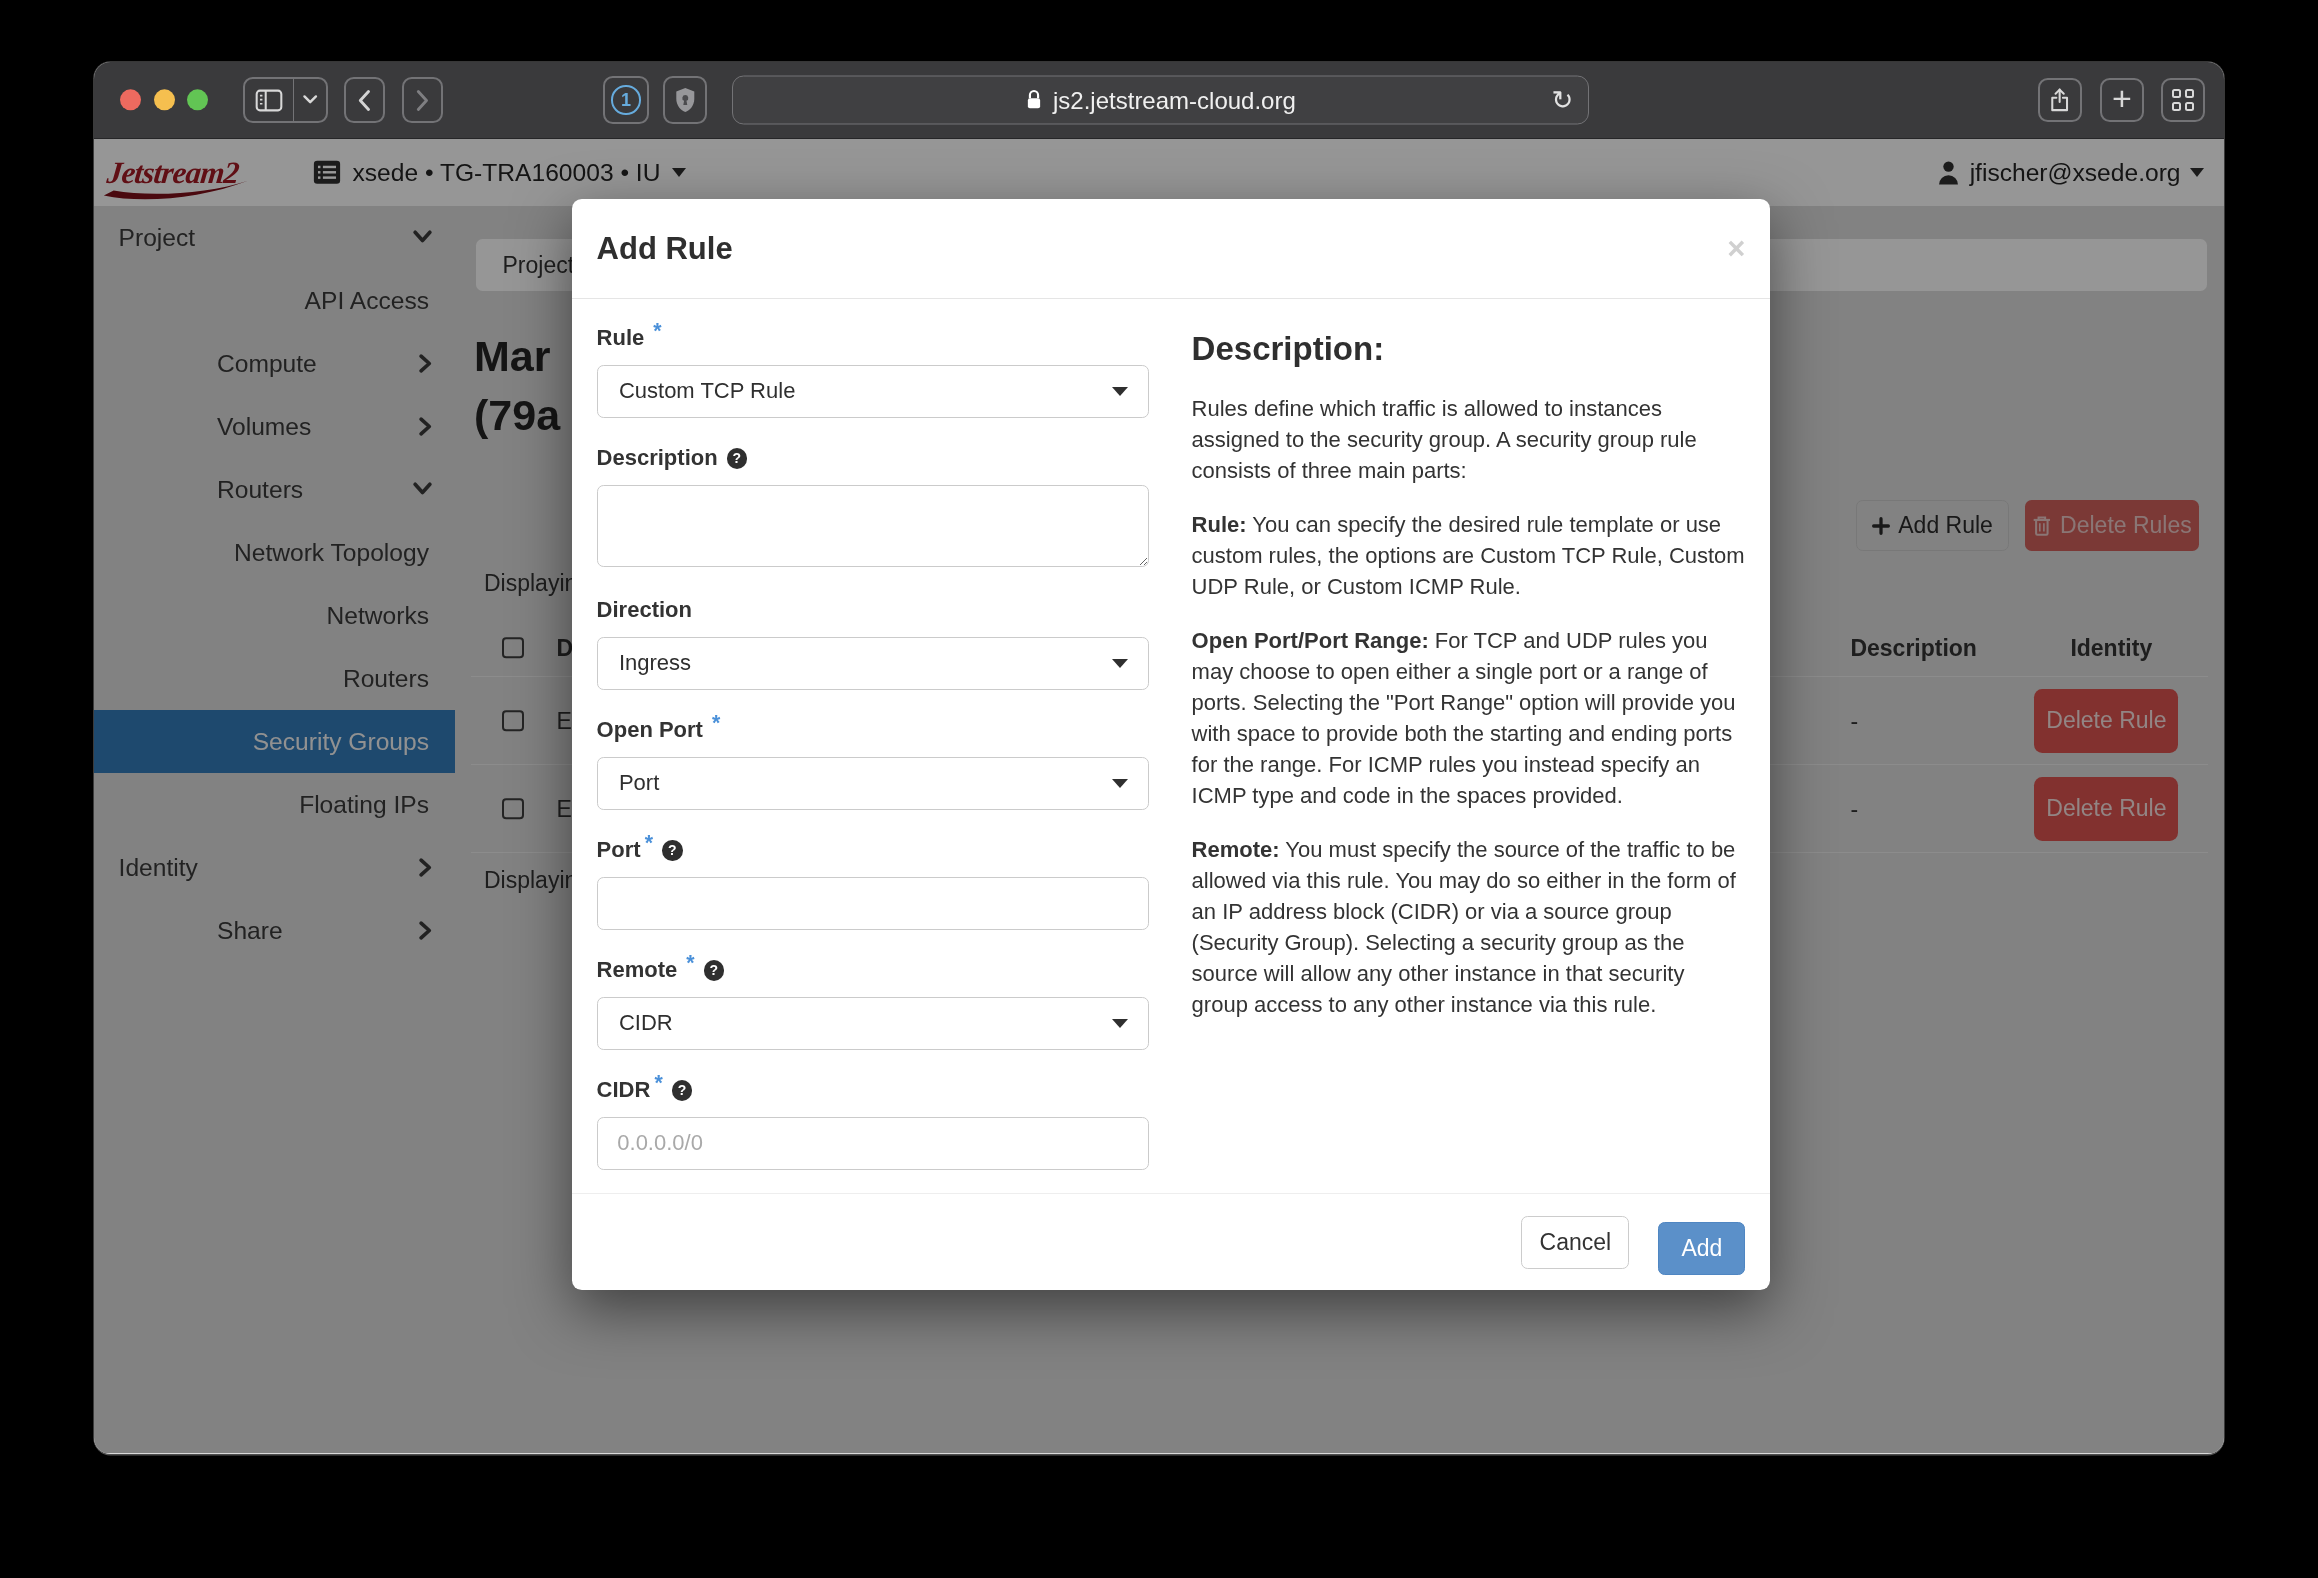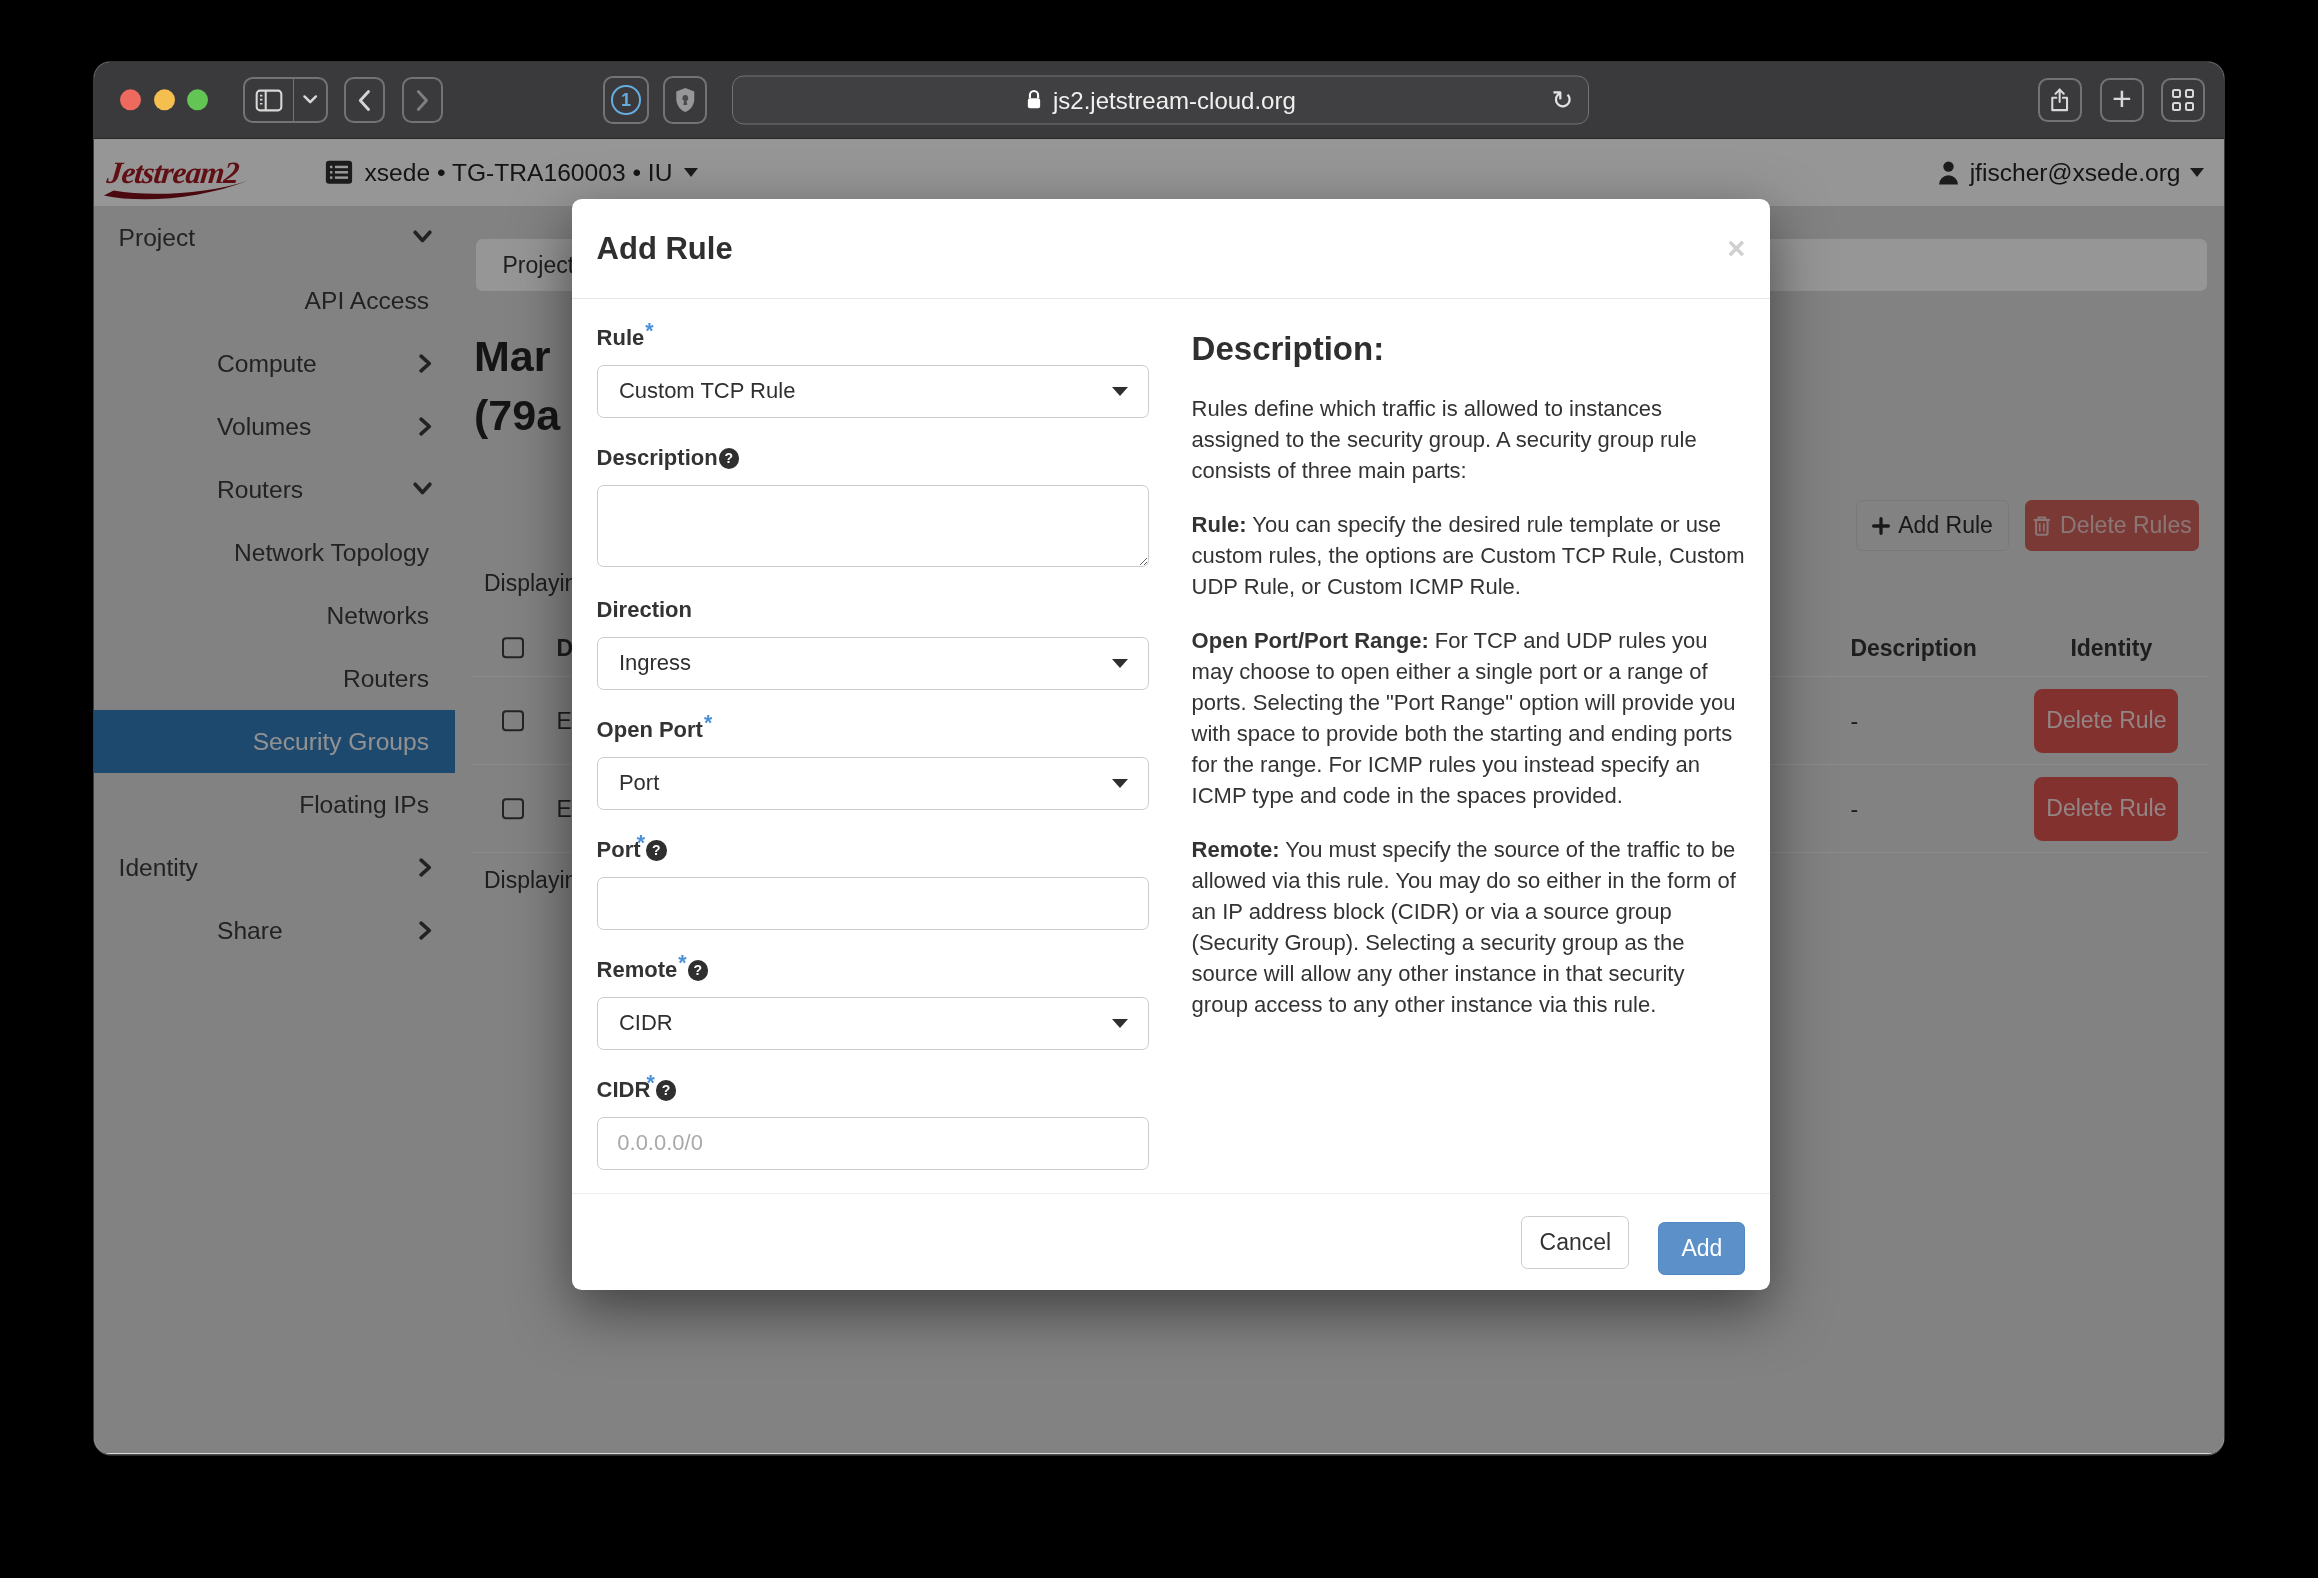--- a/index.html
+++ b/index.html
@@ -44,21 +44,21 @@
 
   
   .page { position:relative; width:100%; height:1314px; background:#d9d9d9; overflow:hidden; }
 
   .site-header { position:absolute; left:0; top:0; width:100%; height:67px; background:#fbfbfb;
                  display:flex; align-items:center; }
   .logo { margin-left:13px; position:relative; width:164px; }
   .logo-text { display:inline-block; font-family:"Liberation Serif", serif; font-style:italic; font-weight:bold;
                font-size:31px; color:#a11a24; letter-spacing:-0.8px; transform:skewX(-6deg); }
   .logo svg { position:absolute; left:-4.9px; bottom:-9.8px; }
-  .crumb-top { margin-left:54px; display:flex; align-items:center; gap:11.5px; font-size:24.6px; color:#242424; }
+  .crumb-top { margin-left:42px; display:flex; align-items:center; gap:11.5px; font-size:24.6px; color:#242424; }
   .caret-down { width:0; height:0; border-left:7.4px solid transparent; border-right:7.4px solid transparent;
                 border-top:9px solid #2e2e2e; display:inline-block; }
   .user-menu { margin-left:auto; margin-right:19.7px; display:flex; align-items:center; gap:9.8px;
                font-size:24.6px; color:#242424; }
 
   
   .sidebar { position:absolute; left:0; top:67px; width:361px; bottom:0; }
   .nav-item { position:relative; height:63px; display:flex; align-items:center; font-size:24.6px; color:#3a3a3a; }
   .nav-item .lbl { white-space:nowrap; }
   .nav-item .chev { position:absolute; right:21.3px; display:flex; }
@@ -97,21 +97,21 @@
   .modal { position:absolute; left:478px; top:60px; width:1198px; height:1091px; background:#fff;
            border-radius:9.8px; z-index:20; box-shadow:0 19.7px 57px rgba(0,0,0,.5); }
   .modal-header { height:100px; border-bottom:1.6px solid #e5e5e5; display:flex; align-items:center; padding:0 24.6px; }
   .modal-title { font-size:31px; font-weight:bold; color:#2f2f2f; }
   .modal-close { margin-left:auto; font-size:31px; font-weight:bold; color:#d0d0d0; line-height:1; }
   .modal-body { display:flex; padding:24.6px; }
   .form-col { width:552px; flex:none; }
   .desc-col { margin-left:43px; width:554px; }
 
   .fg { margin-bottom:26px; }
-  .fg label { display:flex; align-items:center; gap:1px; font-size:22px; font-weight:bold; color:#333;
+  .fg label { display:flex; align-items:center; gap:9px; font-size:22px; font-weight:bold; color:#333;
               margin-bottom:11.5px; height:29.5px; }
   .req { color:#4a90d9; font-size:21.3px; font-weight:bold; position:relative; top:-6.6px; }
   .helpq { width:20.5px; height:20.5px; border-radius:50%; background:#2f2f2f; color:#fff; font-size:14px;
            font-weight:bold; display:inline-flex; align-items:center; justify-content:center; }
   .selectbox { position:relative; height:53px; border:1.6px solid #cbcbcb; border-radius:6.6px; background:#fff;
                display:flex; align-items:center; padding:0 21.3px; font-size:22px; color:#2f2f2f; }
   .selcaret { position:absolute; right:19.7px; width:0; height:0; border-left:8.2px solid transparent;
               border-right:8.2px solid transparent; border-top:9.8px solid #2f2f2f; }
   .tinput { width:100%; height:53px; border:1.6px solid #cbcbcb; border-radius:6.6px; font-size:22px;
             padding:0 19.7px; color:#2f2f2f; font-family:"Liberation Sans", sans-serif; outline:none; }

